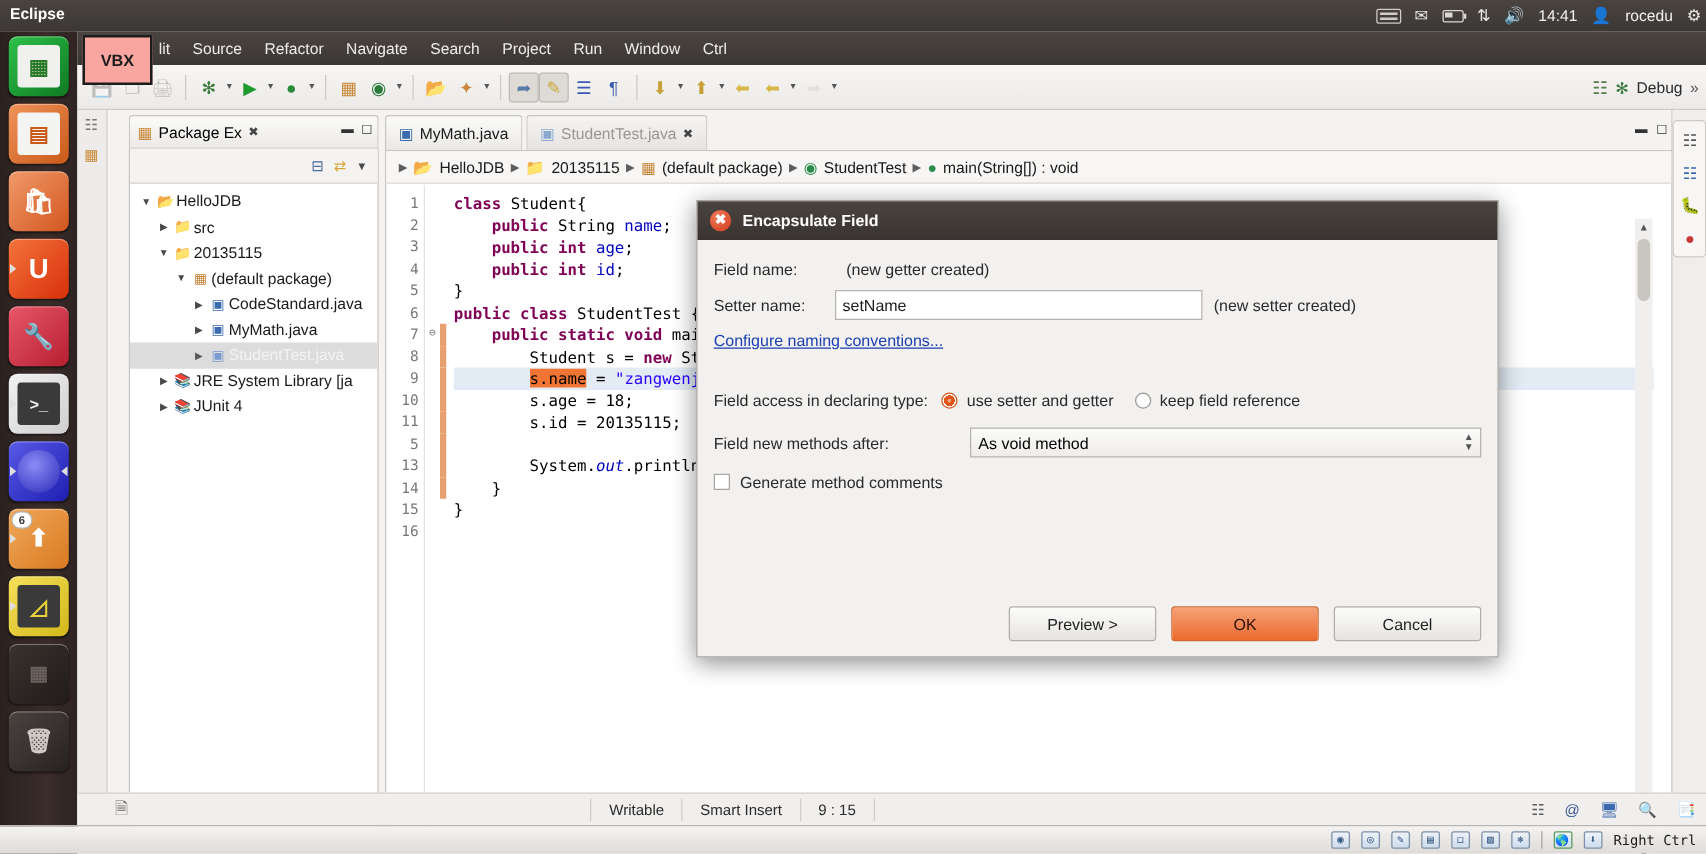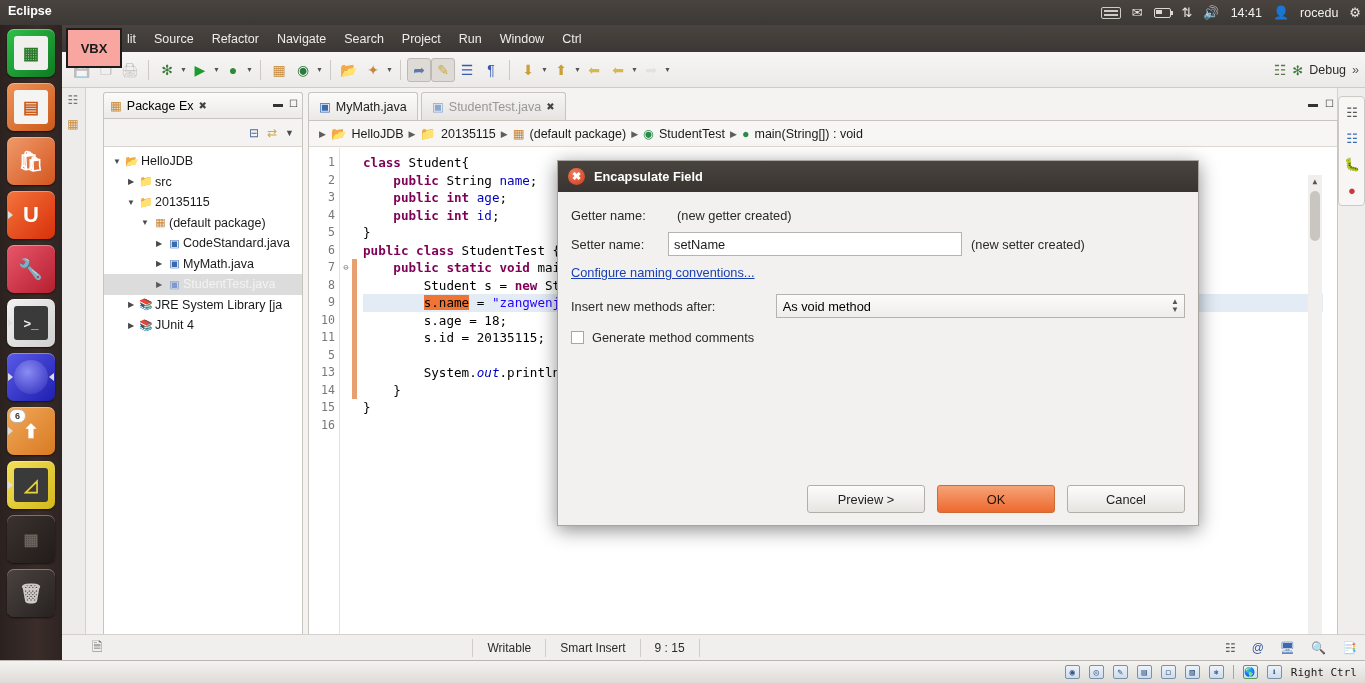--- a/index.html
+++ b/index.html
@@ -554,37 +554,44 @@
 </div>
 
 <div id="dlg">
   <div id="dlg-title">
     <span class="xbtn">✖</span>
     <span>Encapsulate Field</span>
   </div>
   <div id="dlg-body">
 
     <div class="row">
-      <span class="lab" style="width:97px;">Getter name:</span>
+      <span class="lab" style="width:97px;">Field name:</span>
       <span class="note">(new getter created)</span>
     </div>
 
     <div class="row">
       <span class="lab" style="width:97px;">Setter name:</span>
       <span class="inp" style="width:294px;">setName</span>
       <span class="note">(new setter created)</span>
     </div>
 
     <div class="row" style="margin-top:4px;">
       <span class="link">Configure naming conventions...</span>
     </div>
 
+    <div class="row" style="margin-top:33px;">
+      <span class="lab">Field access in declaring type:</span>
+      <span class="radio on" style="margin-left:11px;"></span>
+      <span class="lab" style="margin-left:7px;">use setter and getter</span>
+      <span class="radio" style="margin-left:17px;"></span>
+      <span class="lab" style="margin-left:7px;">keep field reference</span>
+    </div>
 
     <div class="row" style="margin-top:14px;">
-      <span class="lab" style="width:205px;">Insert new methods after:</span>
+      <span class="lab" style="width:205px;">Field new methods after:</span>
       <span class="combo" style="width:410px;">
         <span>As void method</span>
         <span class="spin">
             <span>▲</span>
             <span>▼</span>
           </span>
       </span>
     </div>
 
     <div class="row" style="margin-top:12px;">

